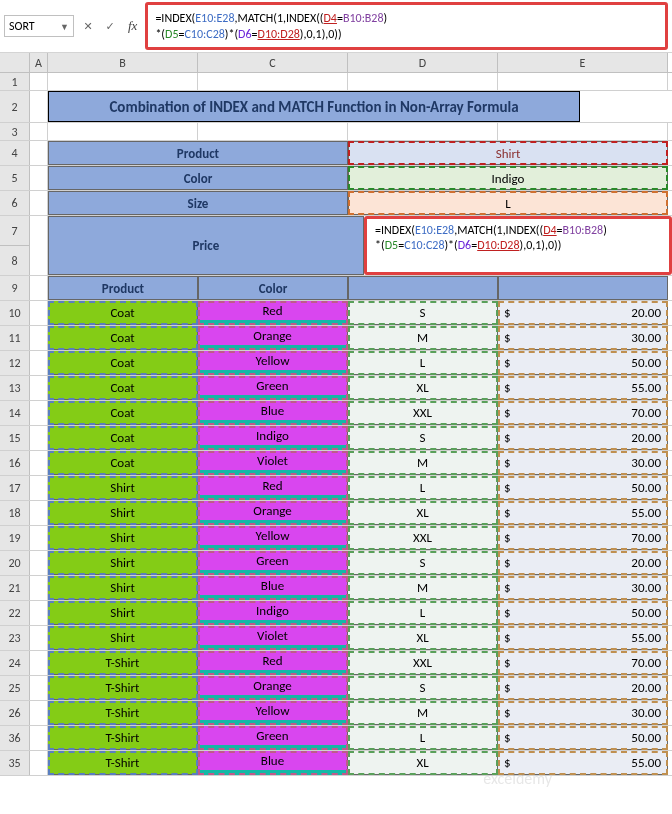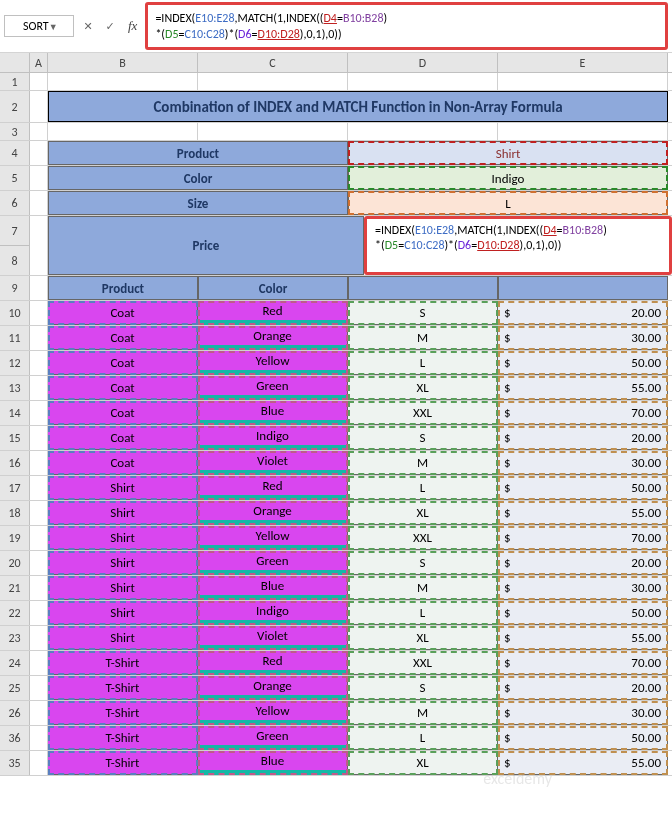--- a/index.html
+++ b/index.html
@@ -1,18 +1,18 @@
 <!DOCTYPE html>
 <html><head>
 <meta charset="utf-8">
 <style>
 * { box-sizing: border-box; margin: 0; padding: 0; }
 body { font-family: 'Calibri', Arial, sans-serif; font-size: 13px; background: #fff; color: #000; width: 672px; }
 .top-bar { display: flex; align-items: center; border-bottom: 1px solid #d4d4d4; padding: 2px 4px; gap: 4px; }
-.name-box { width: 70px; height: 22px; border: 1px solid #c0c0c0; background: #fff; padding: 2px 18px; font-size: 12px; display: flex; align-items: center; justify-content: space-between; }
+.name-box { width: 70px; height: 22px; border: 1px solid #c0c0c0; background: #fff; padding: 2px 4px; font-size: 12px; display: flex; align-items: center; justify-content: space-between; }
 .name-box .caret { font-size: 9px; color: #666; }
 .fn-icons { display: flex; gap: 2px; }
 .fn-icon { width: 20px; height: 20px; display: flex; align-items: center; justify-content: center; font-size: 11px; color: #666; border: 1px solid transparent; }
 .fx-label { font-style: italic; font-family: serif; font-size: 13px; color: #444; padding: 0 4px; }
 .formula-bar-wrap { flex: 1; border: 3px solid #e04040; border-radius: 3px; padding: 3px; display: flex; align-items: center; }
 .formula-bar { flex: 1; min-height: 32px; padding: 2px 4px; font-size: 12px; line-height: 16px; }
 .worksheet { overflow: hidden; }
 .col-headers { display: flex; height: 20px; border-bottom: 1px solid #c0c0c0; }
 .corner { width: 30px; background: #e6e6e6; border-right: 1px solid #c0c0c0; }
 .col-h { background: #e6e6e6; color: #444; display: flex; align-items: center; justify-content: center; border-right: 1px solid #c0c0c0; font-size: 12px; }
@@ -25,21 +25,21 @@
 .row-h { width: 30px; background: #e6e6e6; color: #444; display: flex; align-items: center; justify-content: center; border-right: 1px solid #c0c0c0; font-size: 12px; }
 .cell { display: flex; align-items: center; border-right: 1px solid #d0d0d0; padding: 0 6px; }
 .r1 { height: 18px; }
 .r-data { height: 25px; }
 .title-cell { background: #8ea9db; font-weight: bold; font-size: 15px; justify-content: center; border: 1px solid #000; color: #1f3864; }
 .label-cell { background: #8ea9db; font-weight: bold; justify-content: center; border: 1px solid #666; color: #1f3864; }
 .header-cell { background: #8ea9db; font-weight: bold; justify-content: center; border: 1px solid #666; color: #1f3864; }
 .val-shirt { background: #d9e1f2; justify-content: center; border: 1px solid #666; color: #8a3030; }
 .val-indigo { background: #e2efda; justify-content: center; border: 1px solid #666; }
 .val-size { background: #fce4d6; justify-content: center; border: 1px solid #666; }
-.data-b { background: #d946ef; justify-content: center; border-right: 1px solid #666; border-bottom: 1px solid #666; }
+.data-b { background: #84cc16; justify-content: center; border-right: 1px solid #666; border-bottom: 1px solid #666; }
 .data-c { background: #d946ef; justify-content: center; border-right: 1px solid #666; border-bottom: 5px solid #14b8a6; }
 .data-d { background: #eef3f0; justify-content: center; border-right: 1px solid #666; border-bottom: 1px solid #666; }
 .data-e { background: #eaedf4; justify-content: space-between; border-right: 1px solid #666; border-bottom: 1px solid #666; }
 .formula-cell { border: 3px solid #e04040; border-radius: 3px; padding: 4px 8px; font-size: 12px; line-height: 15px; background: #fff; }
 .tok-black { color: #000; }
 .tok-blue { color: #3d6cc4; }
 .tok-red { color: #c02020; text-decoration: underline; }
 .tok-purple { color: #8040a0; }
 .tok-green { color: #2a8a2a; }
 .tok-orange { color: #6d28d9; }
@@ -88,21 +88,21 @@
     <div class="cell col-A"></div>
     <div class="cell col-B"></div>
     <div class="cell col-C"></div>
     <div class="cell col-D"></div>
     <div class="cell col-E"></div>
   </div>
 
   <div class="row" style="height:32px">
     <div class="row-h">2</div>
     <div class="cell col-A"></div>
-    <div class="cell title-cell" style="width:620px">Combination of INDEX and MATCH Function in Non-Array Formula</div>
+    <div class="cell title-cell" style="width:532px">Combination of INDEX and MATCH Function in Non-Array Formula</div>
   </div>
 
   <div class="row r1">
     <div class="row-h">3</div>
     <div class="cell col-A"></div>
     <div class="cell col-B"></div>
     <div class="cell col-C"></div>
     <div class="cell col-D"></div>
     <div class="cell col-E"></div>
   </div>

